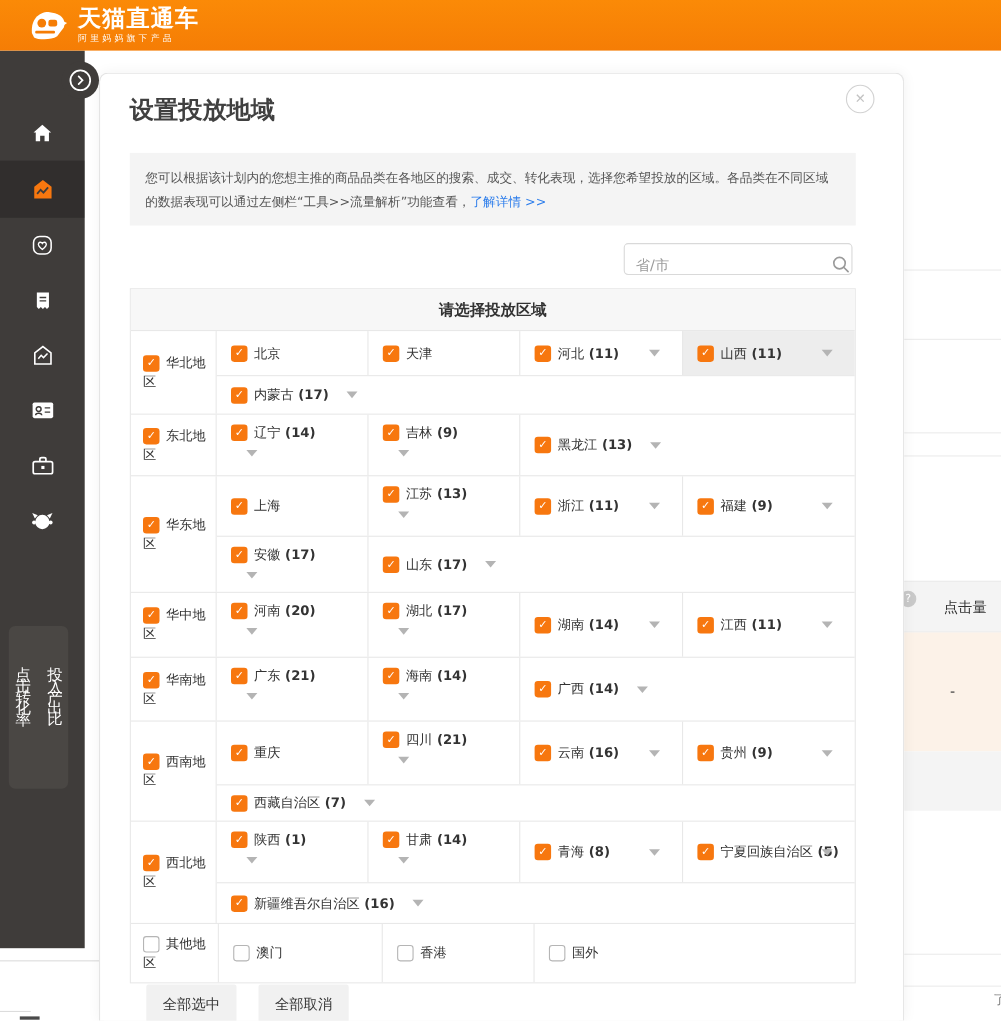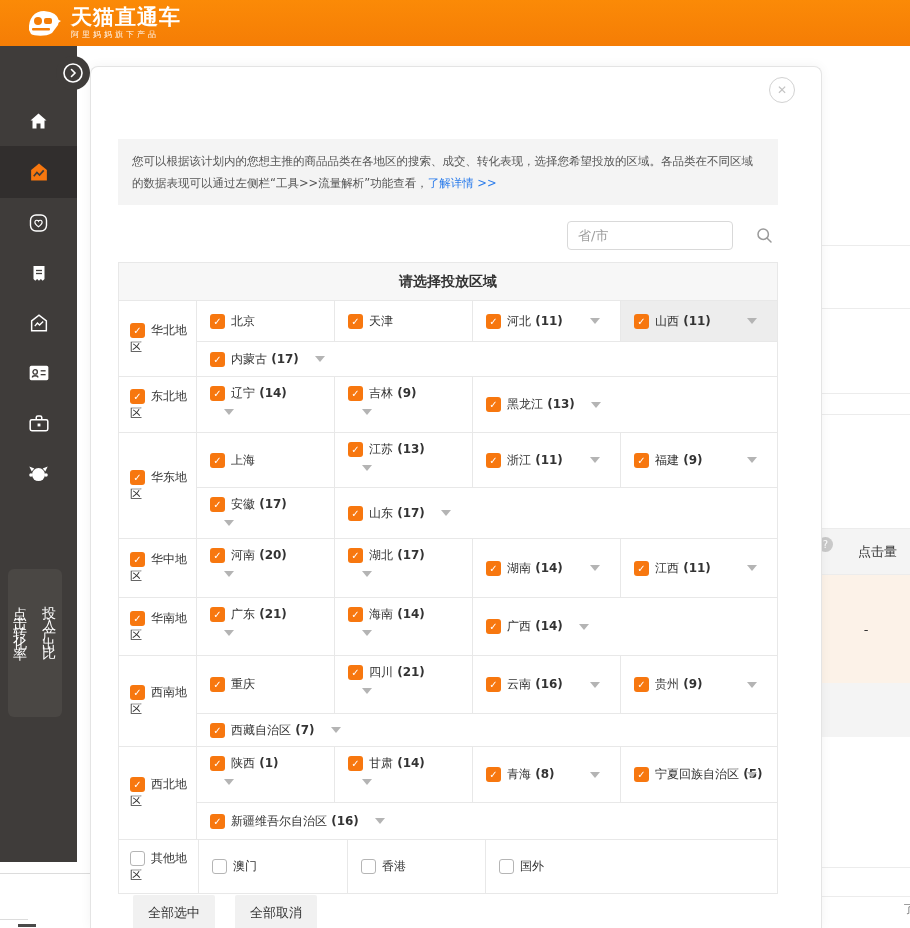--- a/index.html
+++ b/index.html
@@ -49,22 +49,22 @@
   .modal { position:absolute; left:90px; top:66px; width:732px; height:862px; background:#fff;
     border:1px solid #e4e4e4; border-bottom:none; border-radius:8px 8px 0 0;
     box-shadow:0 0 12px rgba(0,0,0,0.05); z-index:20; }
   .close-btn { position:absolute; top:10px; right:26px; width:26px; height:26px; border-radius:50%;
     border:1px solid #d2d2d2; color:#c3c3c3; font-size:12px; display:flex; align-items:center;
     justify-content:center; cursor:pointer; background:#fff; }
   .modal-title { position:absolute; left:27px; top:18px; font-size:22px; color:#404040; }
   .info-box { position:absolute; left:27px; top:72px; width:660px; height:66px; background:#f4f4f4;
     padding:11px 14px; font-size:11.5px; color:#555; line-height:22px; white-space:nowrap; overflow:hidden; }
   .info-link { color:#2b7ceb; cursor:pointer; }
-  .search-box { position:absolute; left:476px; top:154px; width:166px; height:29px;
-    border:1px solid #d9d9d9; border-radius:4px; display:flex; align-items:center; background:#fff; }
+  .search-box { position:absolute; left:476px; top:154px; width:208px; height:29px;
+    border:1px solid #d9d9d9; border-radius:4px; display:flex; align-items:flex-end; background:#fff; }
   .search-box input { flex:1; border:none; outline:none; padding:0 8px 0 10px; font-size:13px; color:#333;
     font-family:inherit; background:transparent; }
   .search-box input::placeholder { color:#9b9b9b; }
   .search-icon { margin-right:8px; display:flex; cursor:pointer; }
 
   
   .rtable { position:absolute; left:27px; top:195px; width:660px; border:1px solid #e8e8e8; font-size:12px; color:#333; }
   .rtable-hdr { height:38px; background:#f7f7f7; border-bottom:1px solid #e8e8e8; display:flex;
     align-items:center; justify-content:center; font-weight:bold; font-size:14px; color:#333; }
   .t-row { display:flex; }
@@ -223,20 +223,21 @@
 </div>
 
 <div class="bg-left-bottom">
   <div class="blb-line1"></div>
   <div class="blb-line2"></div>
   <div class="blb-dash"></div>
 </div>
 
 <div class="modal">
   <div class="close-btn">✕</div>
+  <h1 class="modal-title">设置投放地域</h1>
 
   <div class="info-box">
     <span>您可以根据该计划内的您想主推的商品品类在各地区的搜索、成交、转化表现，选择您希望投放的区域。各品类在不同区域</span><br>
     <span>的数据表现可以通过左侧栏“工具&gt;&gt;流量解析”功能查看，</span><span class="info-link">了解详情 &gt;&gt;</span>
   </div>
 
   <div class="search-box">
     <input type="text" placeholder="省/市" style="">
     <span class="search-icon">
       <svg width="17" height="17" viewBox="0 0 17 17">

